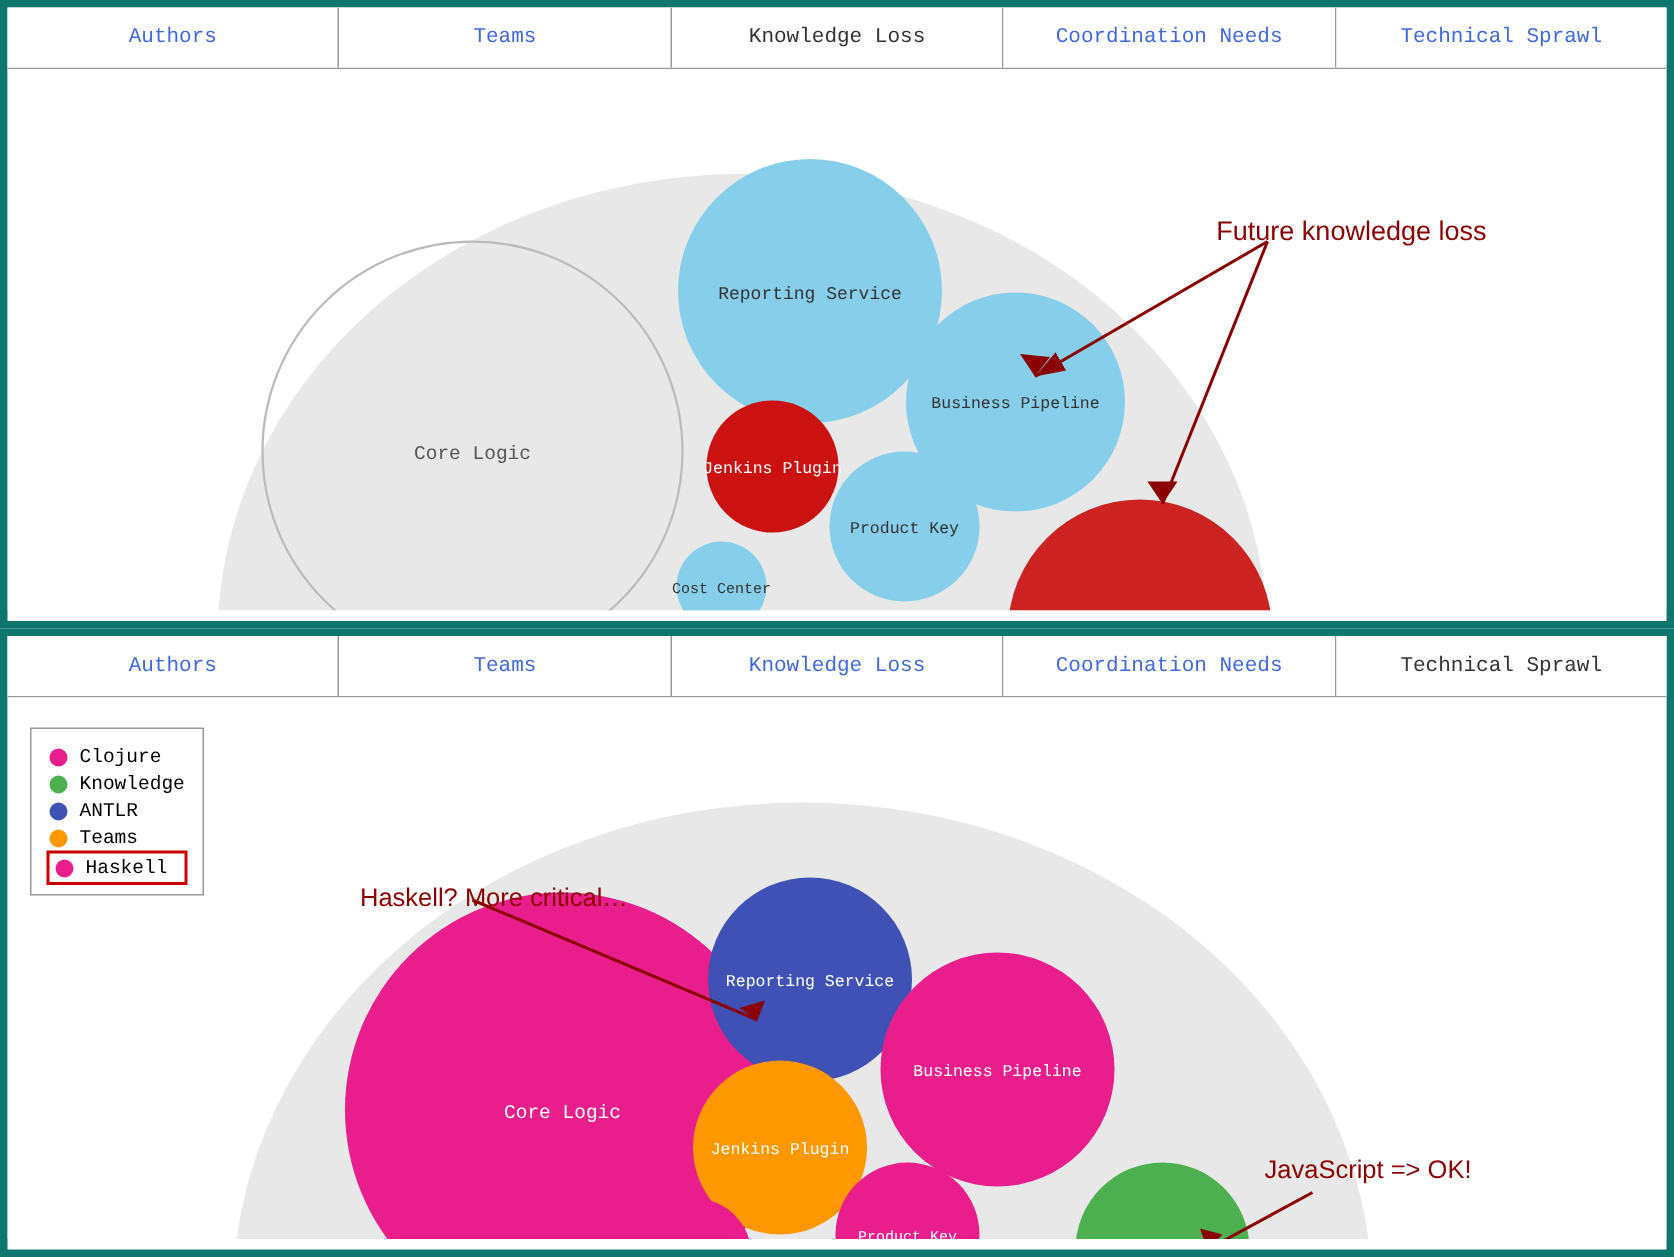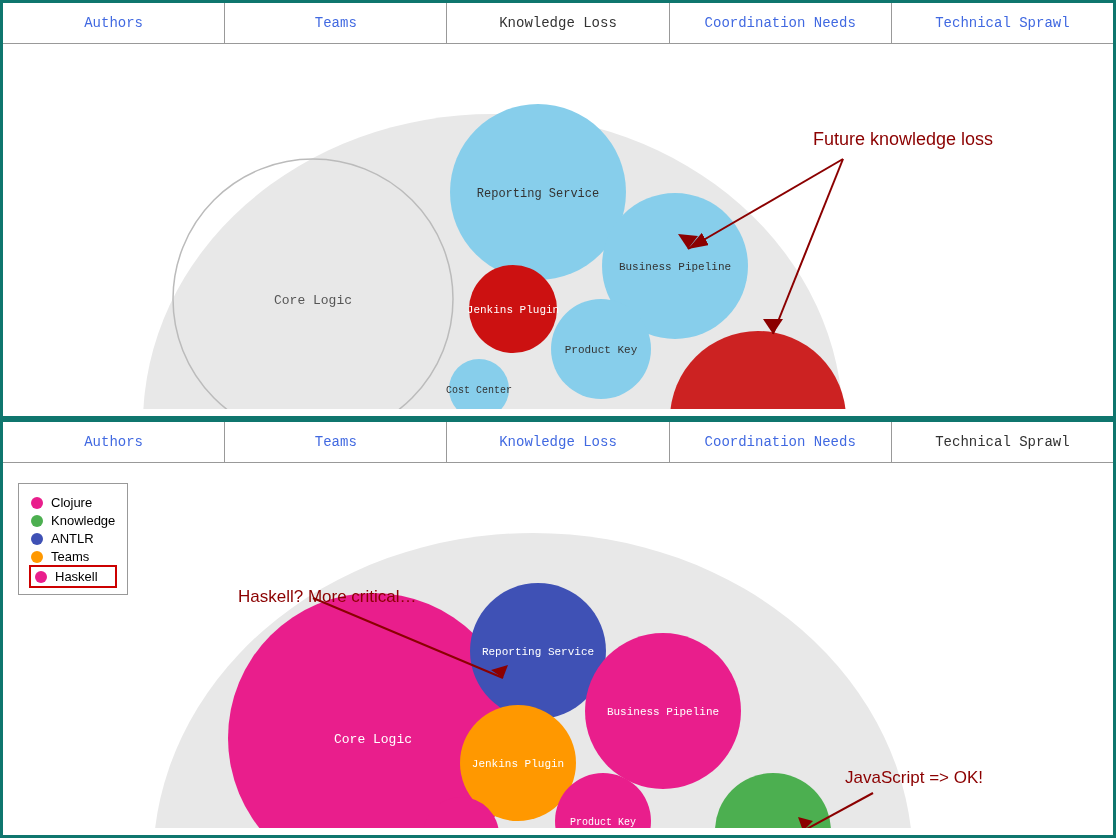--- a/index.html
+++ b/index.html
@@ -5,21 +5,21 @@
     * { margin: 0; padding: 0; box-sizing: border-box; }
     body {
       font-family: 'Courier New', monospace;
       background: #fff;
       width: 1116px;
       height: 838px;
       overflow: hidden;
     }
 
     .panel {
-      border: 3px solid #0f766e;
+      border: 5px solid #0f766e;
       position: relative;
       overflow: hidden;
     }
 
     .panel-top {
       height: 419px;
     }
 
     .panel-bottom {
       height: 419px;
@@ -74,21 +74,21 @@
     }
 
     
     .legend-box {
       position: absolute;
       top: 20px;
       left: 15px;
       border: 1px solid #999;
       background: #fff;
       padding: 8px 12px;
-      font-family: Liberation Sans, sans-serif;
+      font-family: Liberation Mono, monospace;
       font-size: 13px;
       z-index: 10;
     }
 
     .legend-item {
       display: flex;
       align-items: center;
       gap: 8px;
       margin: 3px 0;
     }
@@ -150,21 +150,21 @@
       <polygon points="770,290 760,275 780,275" fill="#8b0000"></polygon>
       <polygon points="685,205 675,190 695,192" fill="#8b0000"></polygon>
 
       <defs>
         <marker id="arrowhead-top" markerWidth="10" markerHeight="7" refX="10" refY="3.5" orient="auto">
           <polygon points="0 0, 10 3.5, 0 7" fill="#8b0000"></polygon>
         </marker>
       </defs>
     </svg>
 
-    <div class="annotation" style="top: 85px; right: 120px; font-size: 18px;">Future knowledge loss</div>
+    <div class="annotation" style="top: 98px; right: 120px; font-size: 18px;">Future knowledge loss</div>
   </div>
 </div>
 
 <div class="panel panel-bottom">
   <div class="tab-bar">
     <div class="tab">Authors</div>
     <div class="tab">Teams</div>
     <div class="tab">Knowledge Loss</div>
     <div class="tab">Coordination Needs</div>
     <div class="tab active">Technical Sprawl</div>

